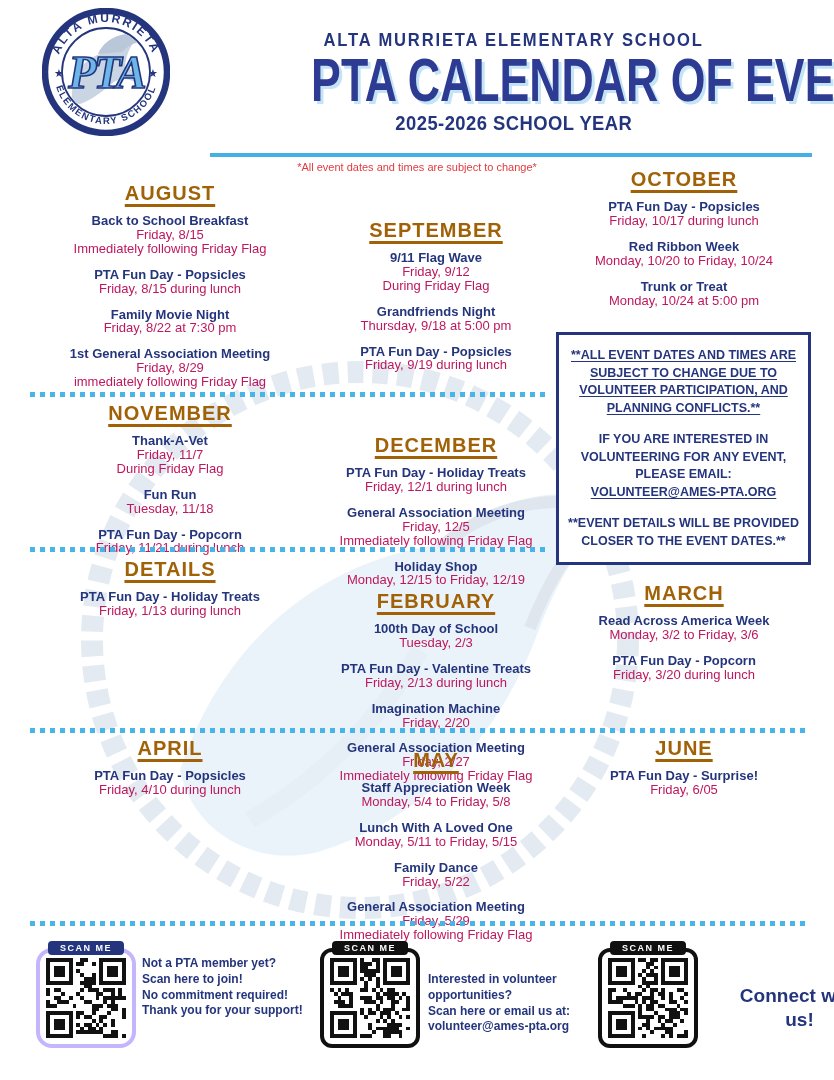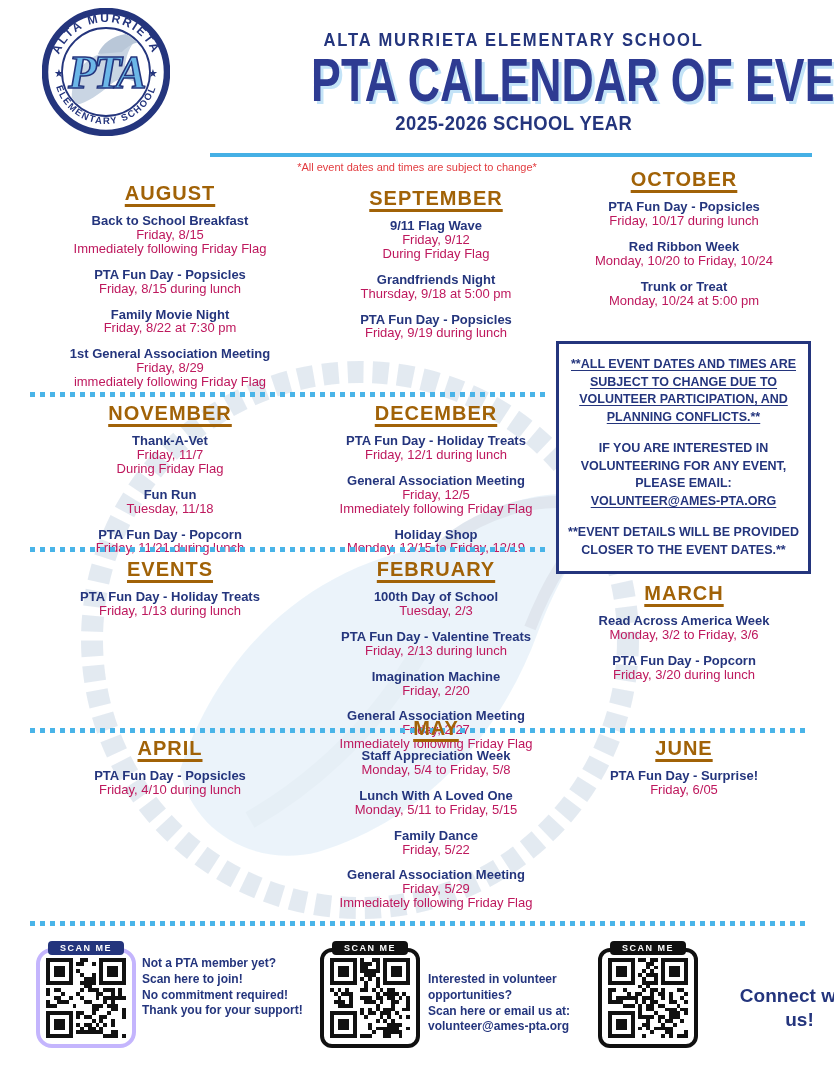--- a/index.html
+++ b/index.html
@@ -14,33 +14,33 @@
   .head{position:absolute;left:192px;top:30px;width:644px;text-align:center;color:#24357d;}
   .h-school{font-size:18px;font-weight:bold;letter-spacing:2px;display:inline-block;transform:scaleX(.92);white-space:nowrap;margin:0;}
   .h-title{font-size:62px;font-weight:bold;line-height:.95;color:#2e3b92;display:inline-block;transform:scaleX(.72);white-space:nowrap;text-shadow:4px 3px 0 #c3e3f7;margin:0;}
   .h-year{font-size:20px;font-weight:bold;letter-spacing:.5px;display:inline-block;transform:scaleX(.92);white-space:nowrap;margin:2px 0 0;}
   .rule{position:absolute;left:210px;top:153px;width:602px;height:4px;background:#45b0e5;}
   .disclaimer{position:absolute;left:0;top:161px;width:834px;text-align:center;font-size:11px;color:#e23b3f;}
 
   
   .month{position:absolute;text-align:center;}
   .c1{left:30px;width:280px;}
-  .c2{left:308px;width:256px;}
+  .c2{left:308px;width:256px;margin-top:32px;}
   .c3{left:550px;width:268px;}
   .mh{margin:0 0 9px;font-size:20px;font-weight:bold;letter-spacing:1px;color:#a16207;
       text-decoration:underline;text-decoration-thickness:2.5px;text-underline-offset:4px;}
   .event{margin-bottom:12px;}
   .ev-t{font-size:13px;font-weight:bold;color:#24357d;line-height:1.07;}
   .ev-l{font-size:13px;color:#be185d;line-height:1.07;}
 
   
   .dotted{position:absolute;height:5px;background:repeating-linear-gradient(to right,#49b4e8 0 5px,transparent 5px 10px);}
 
   
-  .notice{position:absolute;left:556px;top:341px;width:255px;height:233px;box-sizing:border-box;
+  .notice{position:absolute;left:556px;top:332px;width:255px;height:233px;box-sizing:border-box;
           border:3px solid #24357d;background:#fff;padding:12px 8px;text-align:center;
           font-weight:bold;color:#24357d;font-size:12.5px;line-height:1.4;}
   .notice p{margin:0 0 14px;}
   .notice p.tight{margin:0;}
   .notice .u{text-decoration:underline;text-underline-offset:2px;}
 
   
   .qr-card{position:absolute;width:100px;height:100px;background:#fff;border:4px solid #c4b5fd;
            border-radius:16px;box-sizing:border-box;padding:6px;}
   .qr-black{border-color:#101010;border-radius:12px;}
@@ -190,21 +190,21 @@
   <div class="dotted" style="left:30px;top:547px;width:518px"></div>
 
   <aside class="notice">
     <p class="u">**ALL EVENT DATES AND TIMES ARE SUBJECT TO CHANGE DUE TO VOLUNTEER PARTICIPATION, AND PLANNING CONFLICTS.**</p>
     <p class="tight">IF YOU ARE INTERESTED IN VOLUNTEERING FOR ANY EVENT, PLEASE EMAIL:</p>
     <p class="u">VOLUNTEER@AMES-PTA.ORG</p>
     <p class="tight">**EVENT DETAILS WILL BE PROVIDED CLOSER TO THE EVENT DATES.**</p>
   </aside>
 
   <section class="month c1" style="top:558px">
-    <h2 class="mh">EVENTS</h2>
+    <h2 class="mh">DETAILS</h2>
     <div class="event">
       <div class="ev-t">PTA Fun Day - Holiday Treats</div>
       <div class="ev-l">Friday, 1/13 during lunch</div>
     </div>
   </section>
 
   <section class="month c2" style="top:558px">
     <h2 class="mh">FEBRUARY</h2>
     <div class="event">
       <div class="ev-t">100th Day of School</div>

